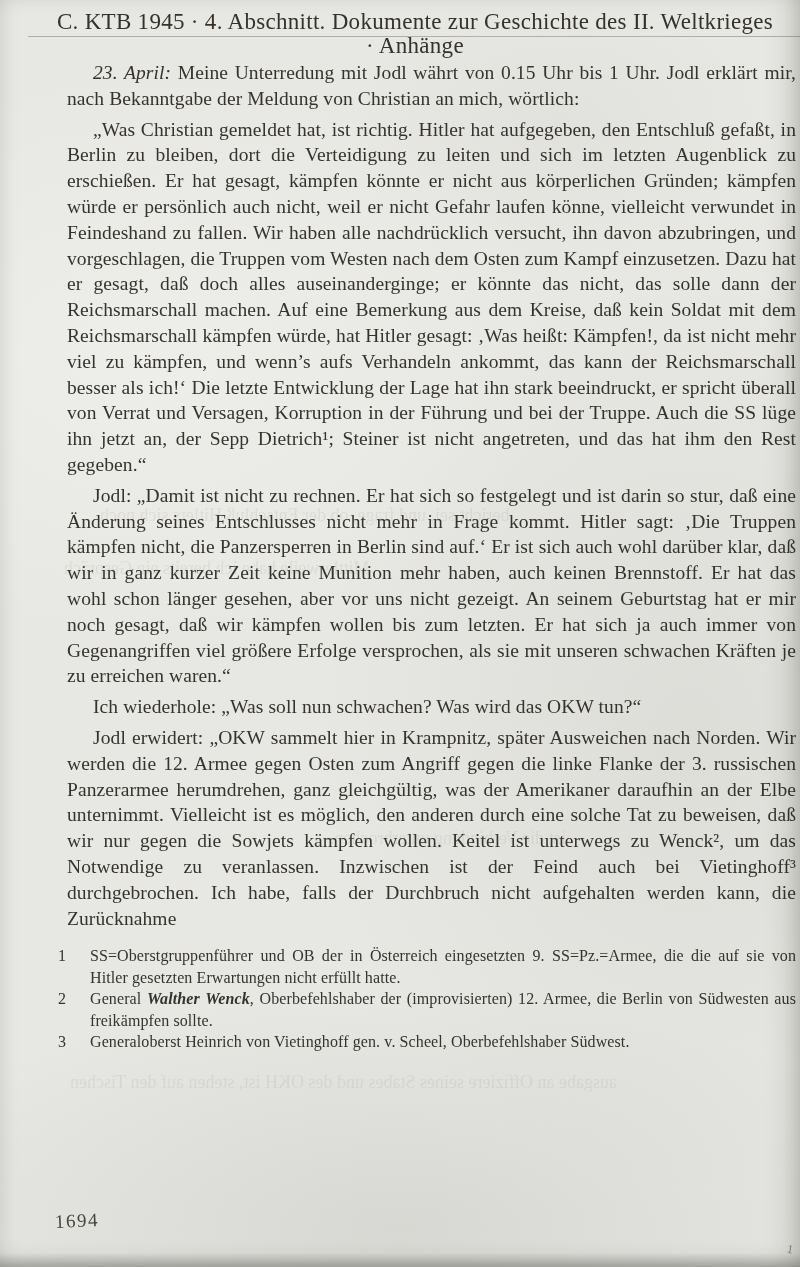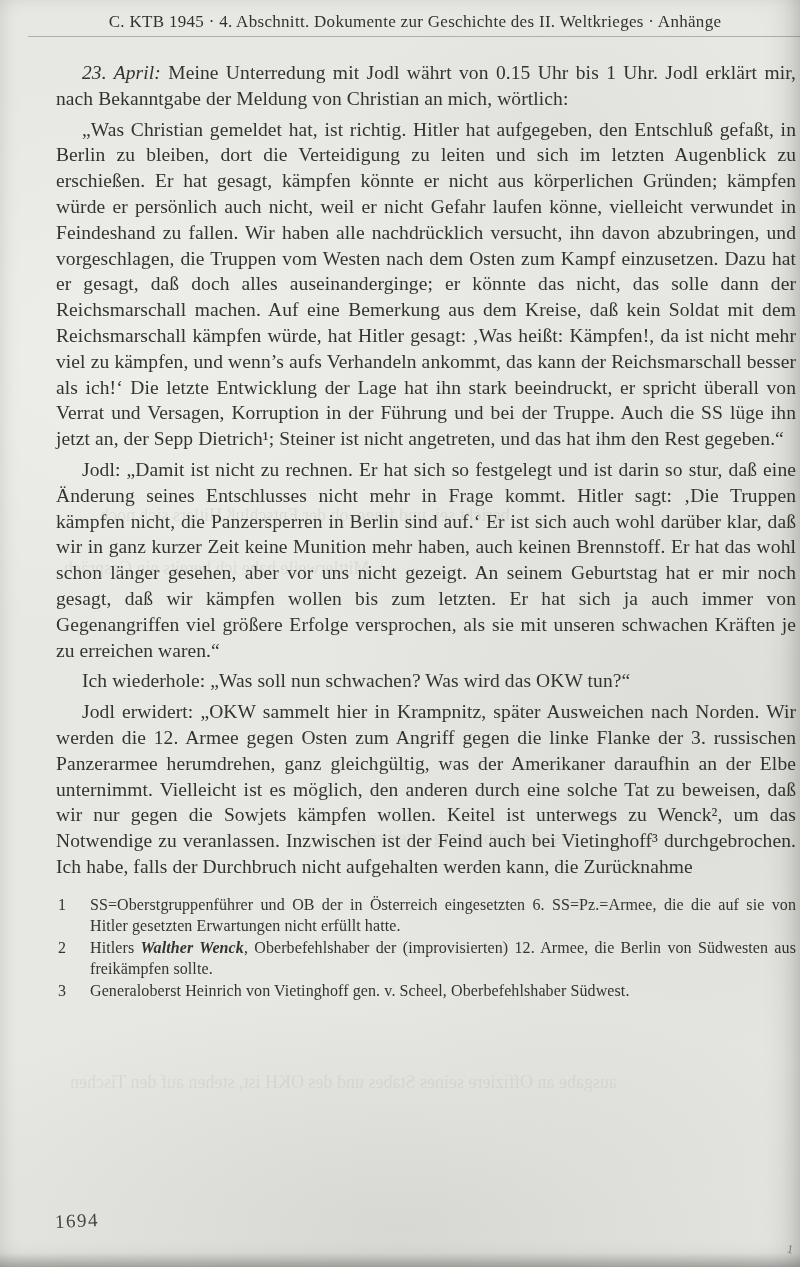--- a/index.html
+++ b/index.html
@@ -21,36 +21,36 @@
   }
   .vignette {
     position: absolute; inset: 0; pointer-events: none;
     box-shadow:
       inset -20px 0 32px -18px rgba(40,40,34,0.28),
       inset 0 -12px 24px -10px rgba(40,40,34,0.20),
       inset 12px 0 26px -16px rgba(40,40,34,0.10);
   }
   .running-header {
     position: absolute; top: 10px; left: 56px; right: 26px;
-    font-size: 17px; line-height: 24px;
+    font-size: 23px; line-height: 24px;
     text-align: center; letter-spacing: 0.3px;
     color: #34322b;
   }
   .header-rule {
     position: absolute; top: 36px; left: 28px; right: 0;
     border-top: 1px solid rgba(72,70,60,0.35);
     height: 0;
   }
   .text-block {
     position: absolute; top: 60px; left: 56px; width: 740px;
     font-size: 19.5px; line-height: 25.8px;
     text-align: justify;
     letter-spacing: 0.1px;
   }
-  p.para { margin: 0 0 5px 0; text-indent: 26px; }
+  p.para { margin: 0 0 5px 11px; text-indent: 26px; }
   .lead-italic { font-style: italic; }
   .footnotes {
     margin-top: 14px;
     font-size: 16px; line-height: 21.5px;
   }
   .footnote { display: flex; margin: 0; }
   .fn-num { flex: none; width: 34px; text-indent: 2px; }
   .fn-body { flex: 1; text-align: justify; }
   .fn-italic { font-style: italic; font-weight: bold; }
   .page-number {
@@ -98,25 +98,25 @@
 <main class="text-block">
   <p class="para"><span class="lead-italic">23. April:</span><span> Meine Unterredung mit Jodl währt von 0.15 Uhr bis 1 Uhr. Jodl erklärt mir, nach Bekanntgabe der Meldung von Christian an mich, wörtlich:</span></p>
   <p class="para"><span>„Was Christian gemeldet hat, ist richtig. Hitler hat aufgegeben, den Entschluß gefaßt, in Berlin zu bleiben, dort die Verteidigung zu leiten und sich im letzten Augenblick zu erschießen. Er hat gesagt, kämpfen könnte er nicht aus körperlichen Gründen; kämpfen würde er persönlich auch nicht, weil er nicht Gefahr laufen könne, vielleicht verwundet in Feindeshand zu fallen. Wir haben alle nachdrücklich versucht, ihn davon abzubringen, und vorgeschlagen, die Truppen vom Westen nach dem Osten zum Kampf einzusetzen. Dazu hat er gesagt, daß doch alles auseinanderginge; er könnte das nicht, das solle dann der Reichsmarschall machen. Auf eine Bemerkung aus dem Kreise, daß kein Soldat mit dem Reichsmarschall kämpfen würde, hat Hitler gesagt: ‚Was heißt: Kämpfen!, da ist nicht mehr viel zu kämpfen, und wenn’s aufs Verhandeln ankommt, das kann der Reichsmarschall besser als ich!‘ Die letzte Entwicklung der Lage hat ihn stark beeindruckt, er spricht überall von Verrat und Versagen, Korruption in der Führung und bei der Truppe. Auch die SS lüge ihn jetzt an, der Sepp Dietrich¹; Steiner ist nicht angetreten, und das hat ihm den Rest gegeben.“</span></p>
   <p class="para"><span>Jodl: „Damit ist nicht zu rechnen. Er hat sich so festgelegt und ist darin so stur, daß eine Änderung seines Entschlusses nicht mehr in Frage kommt. Hitler sagt: ‚Die Truppen kämpfen nicht, die Panzersperren in Berlin sind auf.‘ Er ist sich auch wohl darüber klar, daß wir in ganz kurzer Zeit keine Munition mehr haben, auch keinen Brennstoff. Er hat das wohl schon länger gesehen, aber vor uns nicht gezeigt. An seinem Geburtstag hat er mir noch gesagt, daß wir kämpfen wollen bis zum letzten. Er hat sich ja auch immer von Gegenangriffen viel größere Erfolge versprochen, als sie mit unseren schwachen Kräften je zu erreichen waren.“</span></p>
   <p class="para"><span>Ich wiederhole: „Was soll nun schwachen? Was wird das OKW tun?“</span></p>
   <p class="para"><span>Jodl erwidert: „OKW sammelt hier in Krampnitz, später Ausweichen nach Norden. Wir werden die 12. Armee gegen Osten zum Angriff gegen die linke Flanke der 3. russischen Panzerarmee herumdrehen, ganz gleichgültig, was der Amerikaner daraufhin an der Elbe unternimmt. Vielleicht ist es möglich, den anderen durch eine solche Tat zu beweisen, daß wir nur gegen die Sowjets kämpfen wollen. Keitel ist unterwegs zu Wenck², um das Notwendige zu veranlassen. Inzwischen ist der Feind auch bei Vietinghoff³ durchgebrochen. Ich habe, falls der Durchbruch nicht aufgehalten werden kann, die Zurücknahme</span></p>
 
   <section class="footnotes">
     <div class="footnote">
       <span class="fn-num">1</span>
-      <span class="fn-body">SS=Oberstgruppenführer und OB der in Österreich eingesetzten 6. SS=Pz.=Armee, die die auf sie von Hitler gesetzten Erwartungen nicht erfüllt hatte.</span>
+      <span class="fn-body">SS=Oberstgruppenführer und OB der in Österreich eingesetzten 9. SS=Pz.=Armee, die die auf sie von Hitler gesetzten Erwartungen nicht erfüllt hatte.</span>
     </div>
     <div class="footnote">
       <span class="fn-num">2</span>
-      <span class="fn-body"><span>Hitlers </span><span class="fn-italic">Walther Wenck</span><span>, Oberbefehlshaber der (improvisierten) 12. Armee, die Berlin von Südwesten aus freikämpfen sollte.</span></span>
+      <span class="fn-body"><span>General </span><span class="fn-italic">Walther Wenck</span><span>, Oberbefehlshaber der (improvisierten) 12. Armee, die Berlin von Südwesten aus freikämpfen sollte.</span></span>
     </div>
     <div class="footnote">
       <span class="fn-num">3</span>
       <span class="fn-body">Generaloberst Heinrich von Vietinghoff gen. v. Scheel, Oberbefehlshaber Südwest.</span>
     </div>
   </section>
 </main>
 
 <div class="page-number">1694</div>
 <div class="edge-mark">1</div>

